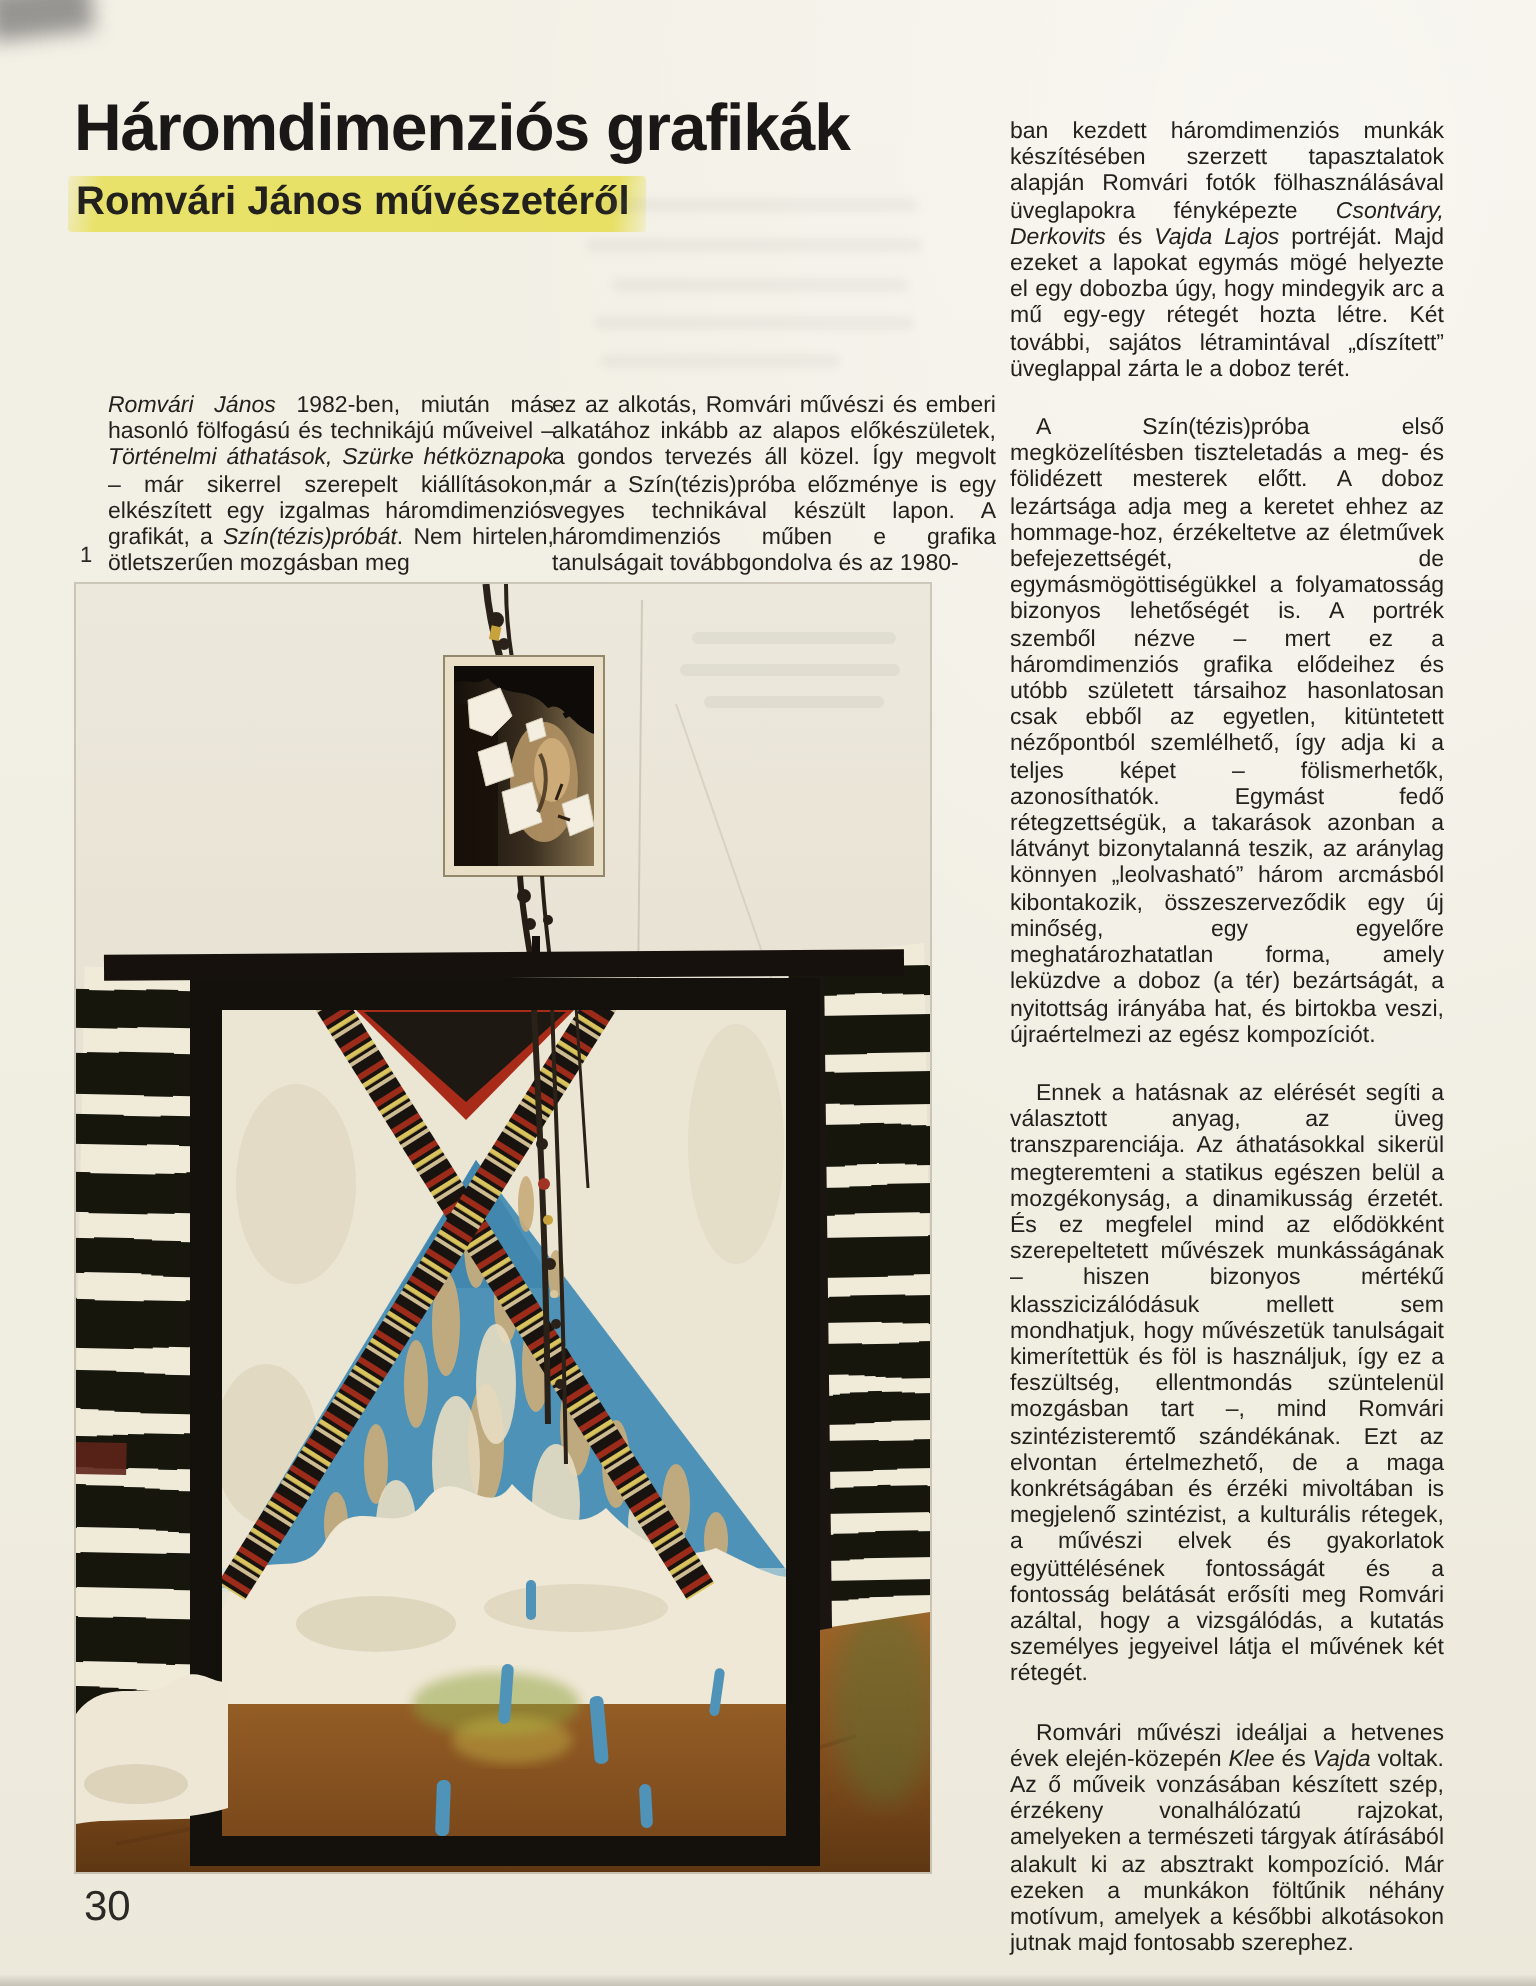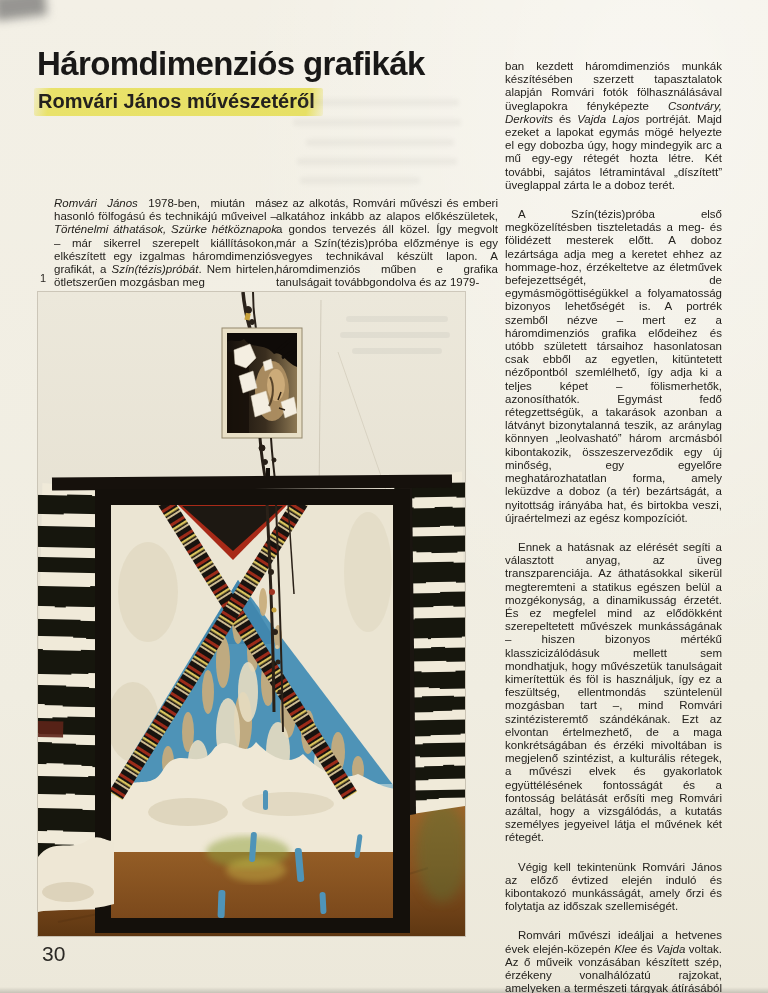--- a/index.html
+++ b/index.html
@@ -52,28 +52,27 @@
   <div class="subtitle-row">
     <span class="highlight">Romvári János művészetéről</span>
   </div>
 
   <div class="ghost g1"></div>
   <div class="ghost g2"></div>
   <div class="ghost g3"></div>
   <div class="ghost g4"></div>
   <div class="ghost g5"></div>
 
-  <p class="body col1" lang="hu"><em>Romvári János</em><span> 1978-ben, miután más hasonló fölfogású és technikájú műveivel – </span><em>Történelmi áthatások, Szürke hétköznapok</em><span> – már sikerrel szerepelt kiállításokon, elkészített egy izgalmas háromdimenziós grafikát, a </span><em>Szín(tézis)próbát</em><span>. Nem hirtelen, ötletszerűen mozgásban meg</span></p>
-  <p class="body col2" lang="hu"><span>ez az alkotás, Romvári művészi és emberi alkatához inkább az alapos előkészületek, a gondos tervezés áll közel. Így megvolt már a Szín(tézis)próba előzménye is egy vegyes technikával készült lapon. A háromdimenziós műben e grafika tanulságait továbbgondolva és az 1979-</span></p>
+  <p class="body col1" lang="hu"><em>Romvári János</em><span> 1982-ben, miután más hasonló fölfogású és technikájú műveivel – </span><em>Történelmi áthatások, Szürke hétköznapok</em><span> – már sikerrel szerepelt kiállításokon, elkészített egy izgalmas háromdimenziós grafikát, a </span><em>Szín(tézis)próbát</em><span>. Nem hirtelen, ötletszerűen mozgásban meg</span></p>
+  <p class="body col2" lang="hu"><span>ez az alkotás, Romvári művészi és emberi alkatához inkább az alapos előkészületek, a gondos tervezés áll közel. Így megvolt már a Szín(tézis)próba előzménye is egy vegyes technikával készült lapon. A háromdimenziós műben e grafika tanulságait továbbgondolva és az 1980-</span></p>
 
   <div class="col3">
     <p class="body" lang="hu"><span>ban kezdett háromdimenziós munkák készítésében szerzett tapasztalatok alapján Romvári fotók fölhasználásával üveglapokra fényképezte </span><em>Csontváry, Derkovits</em><span> és </span><em>Vajda Lajos</em><span> portréját. Majd ezeket a lapokat egymás mögé helyezte el egy dobozba úgy, hogy mindegyik arc a mű egy-egy rétegét hozta létre. Két további, sajátos létramintával „díszített” üveglappal zárta le a doboz terét.</span></p>
     <p class="body indent" lang="hu"><span>A Szín(tézis)próba első megközelítésben tiszteletadás a meg- és fölidézett mesterek előtt. A doboz lezártsága adja meg a keretet ehhez az hommage-hoz, érzékeltetve az életművek befejezettségét, de egymásmögöttiségükkel a folyamatosság bizonyos lehetőségét is. A portrék szemből nézve – mert ez a háromdimenziós grafika elődeihez és utóbb született társaihoz hasonlatosan csak ebből az egyetlen, kitüntetett nézőpontból szemlélhető, így adja ki a teljes képet – fölismerhetők, azonosíthatók. Egymást fedő rétegzettségük, a takarások azonban a látványt bizonytalanná teszik, az aránylag könnyen „leolvasható” három arcmásból kibontakozik, összeszerveződik egy új minőség, egy egyelőre meghatározhatatlan forma, amely leküzdve a doboz (a tér) bezártságát, a nyitottság irányába hat, és birtokba veszi, újraértelmezi az egész kompozíciót.</span></p>
     <p class="body indent" lang="hu"><span>Ennek a hatásnak az elérését segíti a választott anyag, az üveg transzparenciája. Az áthatásokkal sikerül megteremteni a statikus egészen belül a mozgékonyság, a dinamikusság érzetét. És ez megfelel mind az elődökként szerepeltetett művészek munkásságának – hiszen bizonyos mértékű klasszicizálódásuk mellett sem mondhatjuk, hogy művészetük tanulságait kimerítettük és föl is használjuk, így ez a feszültség, ellentmondás szüntelenül mozgásban tart –, mind Romvári szintézisteremtő szándékának. Ezt az elvontan értelmezhető, de a maga konkrétságában és érzéki mivoltában is megjelenő szintézist, a kulturális rétegek, a művészi elvek és gyakorlatok együttélésének fontosságát és a fontosság belátását erősíti meg Romvári azáltal, hogy a vizsgálódás, a kutatás személyes jegyeivel látja el művének két rétegét.</span></p>
-    <p class="body indent" lang="hu"><span>Végig kell tekintenünk Romvári János az előző évtized elején induló és kibontakozó munkásságát, amely őrzi és folytatja az időszak szellemiségét.</span></p>
     <p class="body indent" lang="hu"><span>Romvári művészi ideáljai a hetvenes évek elején-közepén </span><em>Klee</em><span> és </span><em>Vajda</em><span> voltak. Az ő műveik vonzásában készített szép, érzékeny vonalhálózatú rajzokat, amelyeken a természeti tárgyak átírásából alakult ki az absztrakt kompozíció. Már ezeken a munkákon föltűnik néhány motívum, amelyek a későbbi alkotásokon jutnak majd fontosabb szerephez.</span></p>
   </div>
 
   <div class="fig-label">1</div>
 
   <figure class="photo">
     <svg viewBox="0 0 427 644" width="427" height="644" xmlns="http://www.w3.org/2000/svg">
       <defs>
         <linearGradient id="wallg" x1="0" y1="0" x2="0" y2="1">
           <stop offset="0" stop-color="#ece8db"></stop>

